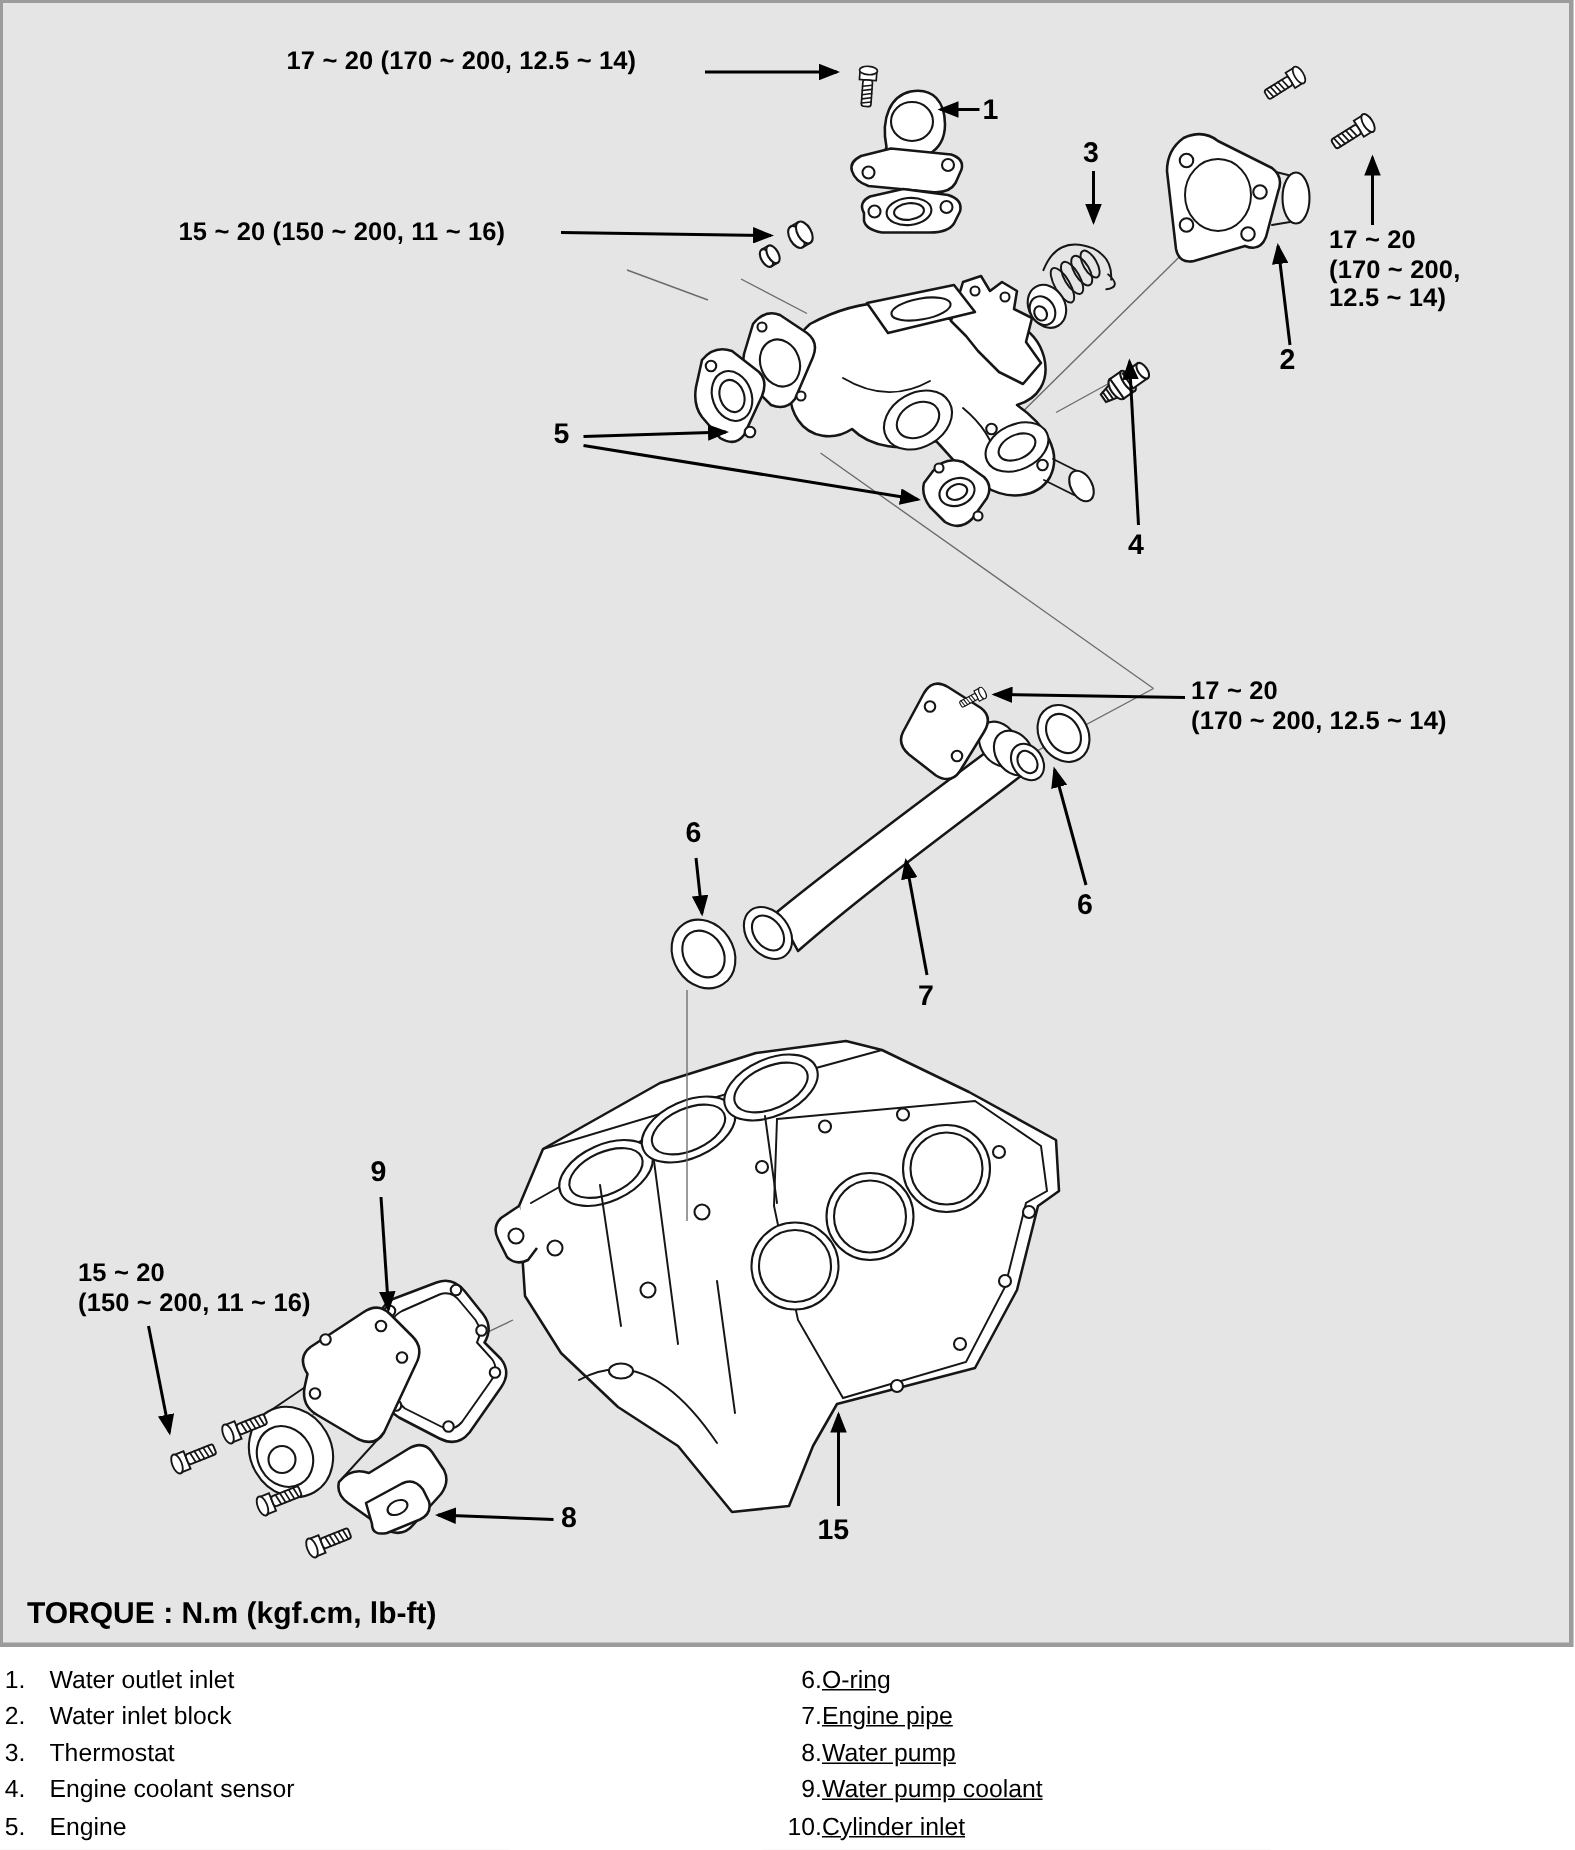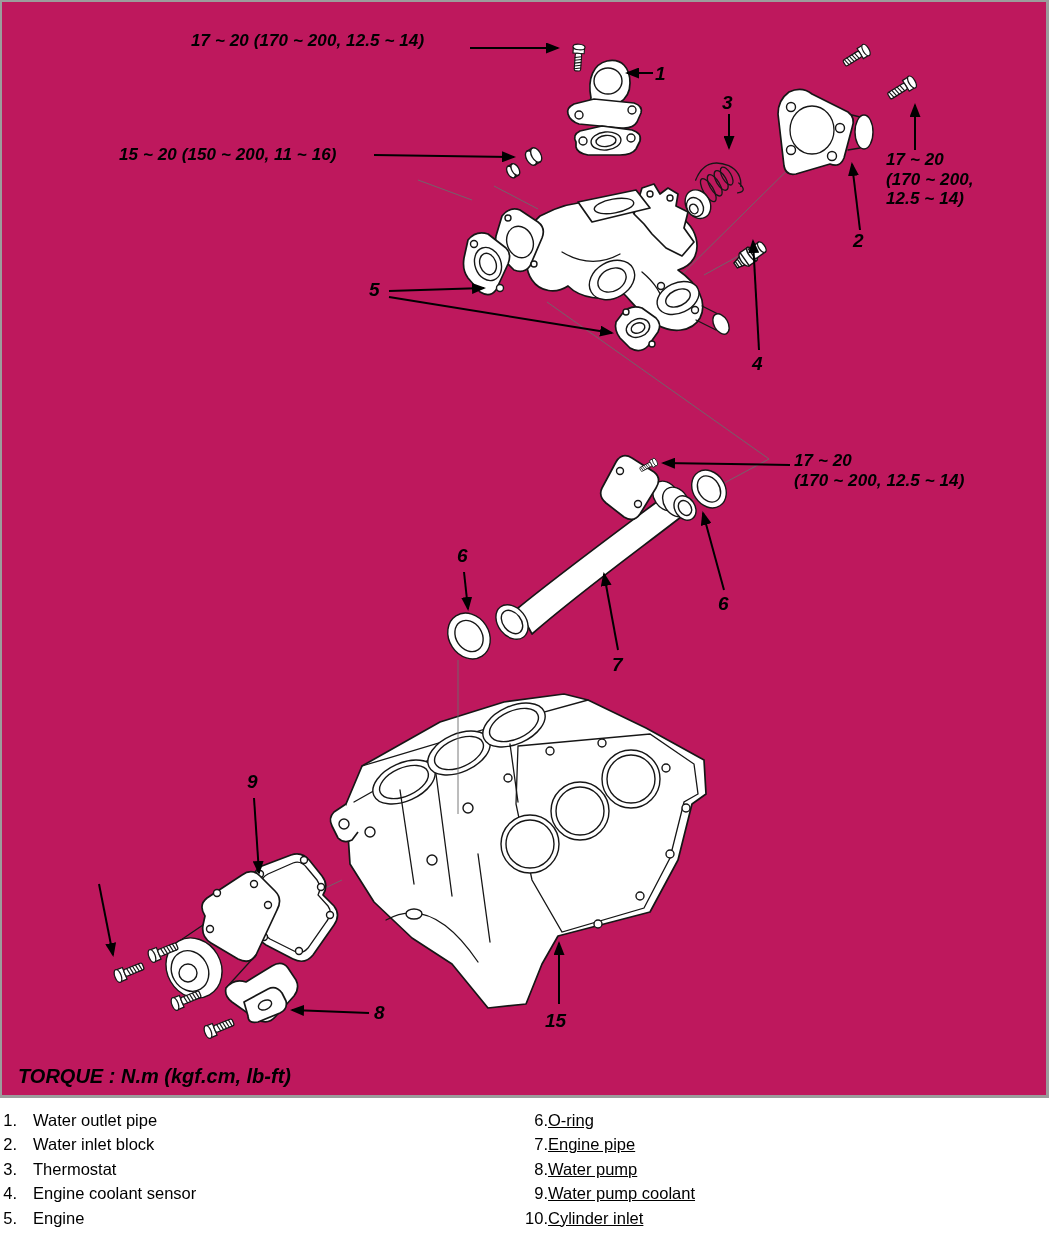--- a/index.html
+++ b/index.html
@@ -1,17 +1,17 @@
 <!DOCTYPE html>
 <html><head>
 <meta charset="utf-8">
 <style>
   html,body{margin:0;padding:0;background:#fff;}
   body{width:1050px;height:1233px;position:relative;font-family:"Liberation Sans","DejaVu Sans",sans-serif;color:#000;}
-  .frame{position:absolute;left:0;top:0;width:1044px;height:1093px;border:2px solid #9c9c9c;border-right-width:3px;border-bottom-width:3px;background:#be185d;font-style:italic;}
+  .frame{position:absolute;left:0;top:0;width:1044px;height:1093px;border:2px solid #9c9c9c;border-right-width:3px;border-bottom-width:3px;background:#e5e5e5;}
   .frame svg{position:absolute;left:0;top:0;}
   .co{position:absolute;font-weight:bold;font-size:17px;line-height:19.5px;white-space:pre-line;letter-spacing:.1px;}
   .pn{position:absolute;font-weight:bold;font-size:19px;}
   .torque{position:absolute;left:16px;top:1063px;font-weight:bold;font-size:20px;}
   .legend{position:absolute;top:1108px;font-size:16.5px;line-height:24.4px;}
   .leg-left{left:0;}
   .leg-right{left:500px;}
   .leg-row .num{display:inline-block;text-align:right;}
   .leg-left .num{width:17px;}
   .leg-left .lab{margin-left:16px;}
@@ -286,38 +286,40 @@
     </g>
   </svg>
 
   <div class="co" style="left:189px;top:29px;">17 ~ 20 (170 ~ 200, 12.5 ~ 14)</div>
   <div class="co" style="left:117px;top:143px;">15 ~ 20 (150 ~ 200, 11 ~ 16)</div>
   <div class="co" style="left:884px;top:148px;">17 ~ 20
 (170 ~ 200,
 12.5 ~ 14)</div>
   <div class="co" style="left:792px;top:449px;">17 ~ 20
 (170 ~ 200, 12.5 ~ 14)</div>
+  <div class="co" style="left:50px;top:837px;">15 ~ 20
+(150 ~ 200, 11 ~ 16)</div>
 
   <div class="pn" style="left:653px;top:61px;">1</div>
   <div class="pn" style="left:851px;top:228px;">2</div>
   <div class="pn" style="left:720px;top:90px;">3</div>
   <div class="pn" style="left:750px;top:351px;">4</div>
   <div class="pn" style="left:367px;top:277px;">5</div>
   <div class="pn" style="left:716px;top:591px;">6</div>
   <div class="pn" style="left:455px;top:543px;">6</div>
   <div class="pn" style="left:610px;top:652px;">7</div>
   <div class="pn" style="left:372px;top:1000px;">8</div>
   <div class="pn" style="left:245px;top:769px;">9</div>
   <div class="pn" style="left:543px;top:1008px;">15</div>
 
   <div class="torque">TORQUE : N.m (kgf.cm, lb-ft)</div>
 </div>
 
 <div class="legend leg-left">
-  <div class="leg-row"><span class="num">1.</span><span class="lab">Water outlet pipe</span></div>
+  <div class="leg-row"><span class="num">1.</span><span class="lab">Water outlet inlet</span></div>
   <div class="leg-row"><span class="num">2.</span><span class="lab">Water inlet block</span></div>
   <div class="leg-row"><span class="num">3.</span><span class="lab">Thermostat</span></div>
   <div class="leg-row"><span class="num">4.</span><span class="lab">Engine coolant sensor</span></div>
   <div class="leg-row"><span class="num">5.</span><span class="lab">Engine</span></div>
 </div>
 <div class="legend leg-right">
   <div class="leg-row"><span class="num">6.</span><span class="lab">O-ring</span></div>
   <div class="leg-row"><span class="num">7.</span><span class="lab">Engine pipe</span></div>
   <div class="leg-row"><span class="num">8.</span><span class="lab">Water pump</span></div>
   <div class="leg-row"><span class="num">9.</span><span class="lab">Water pump coolant</span></div>

